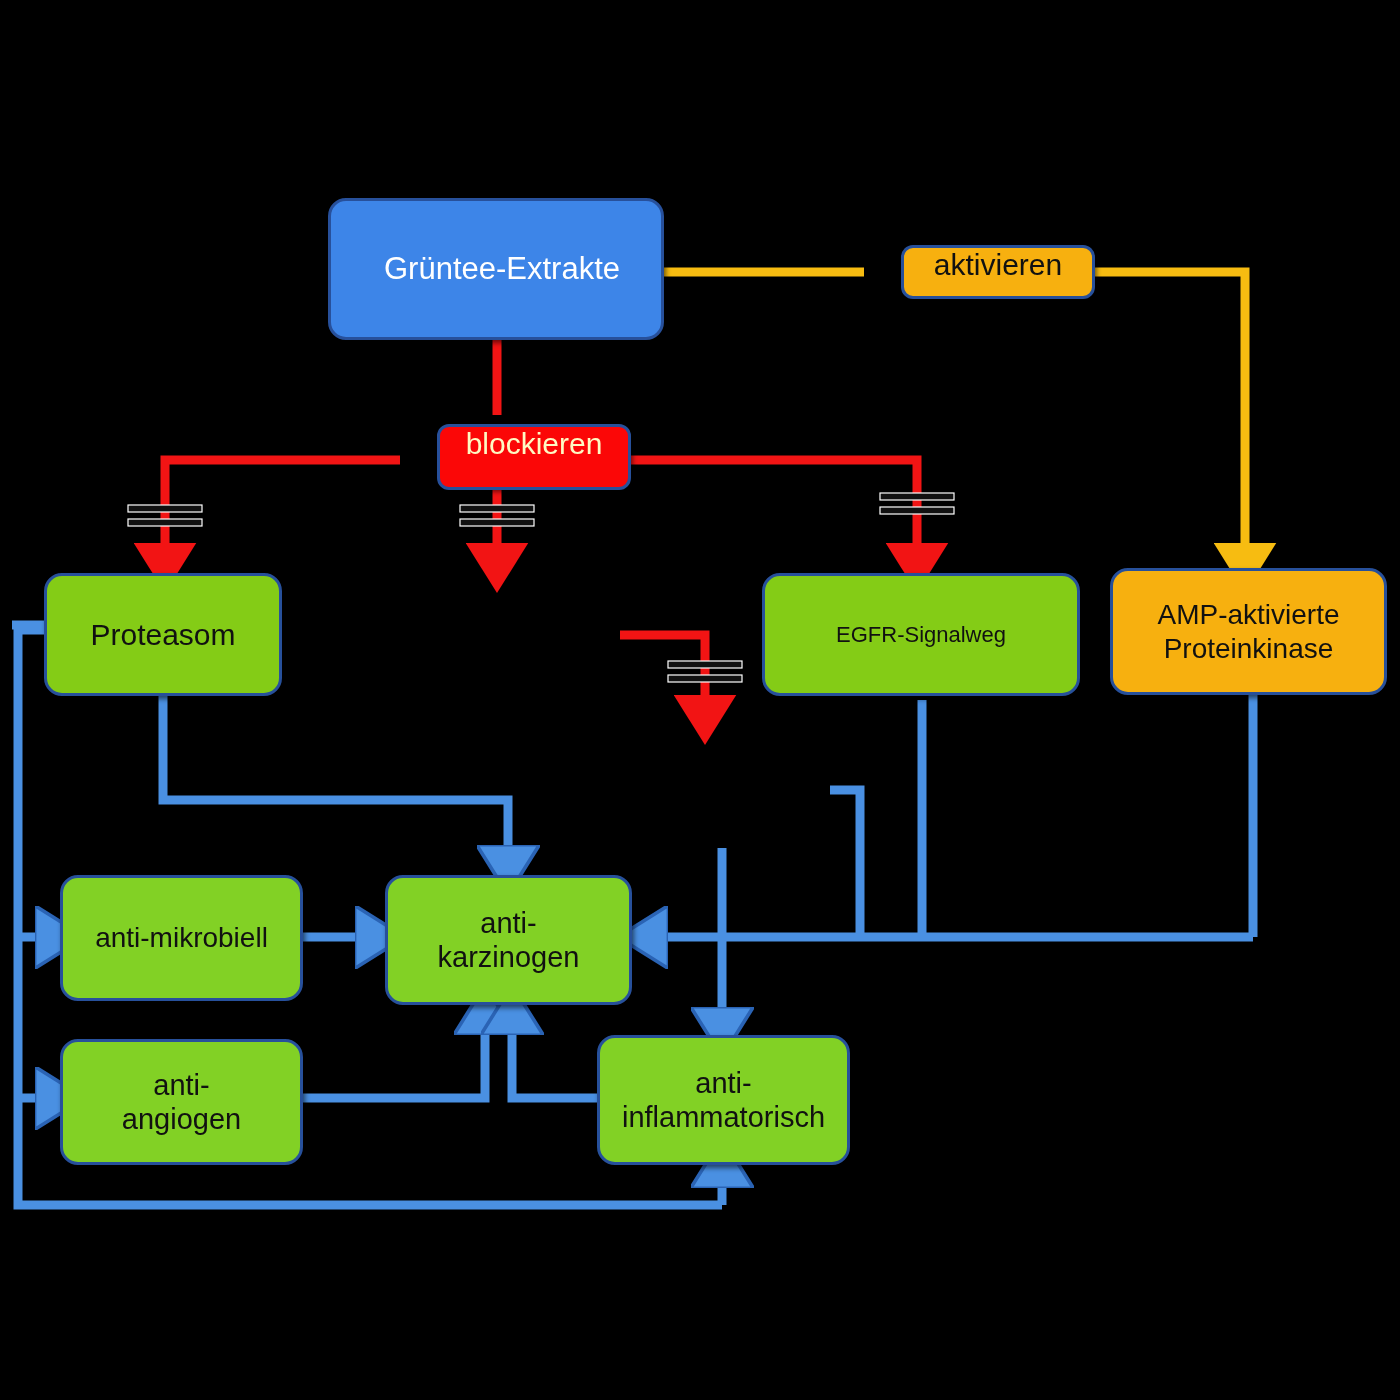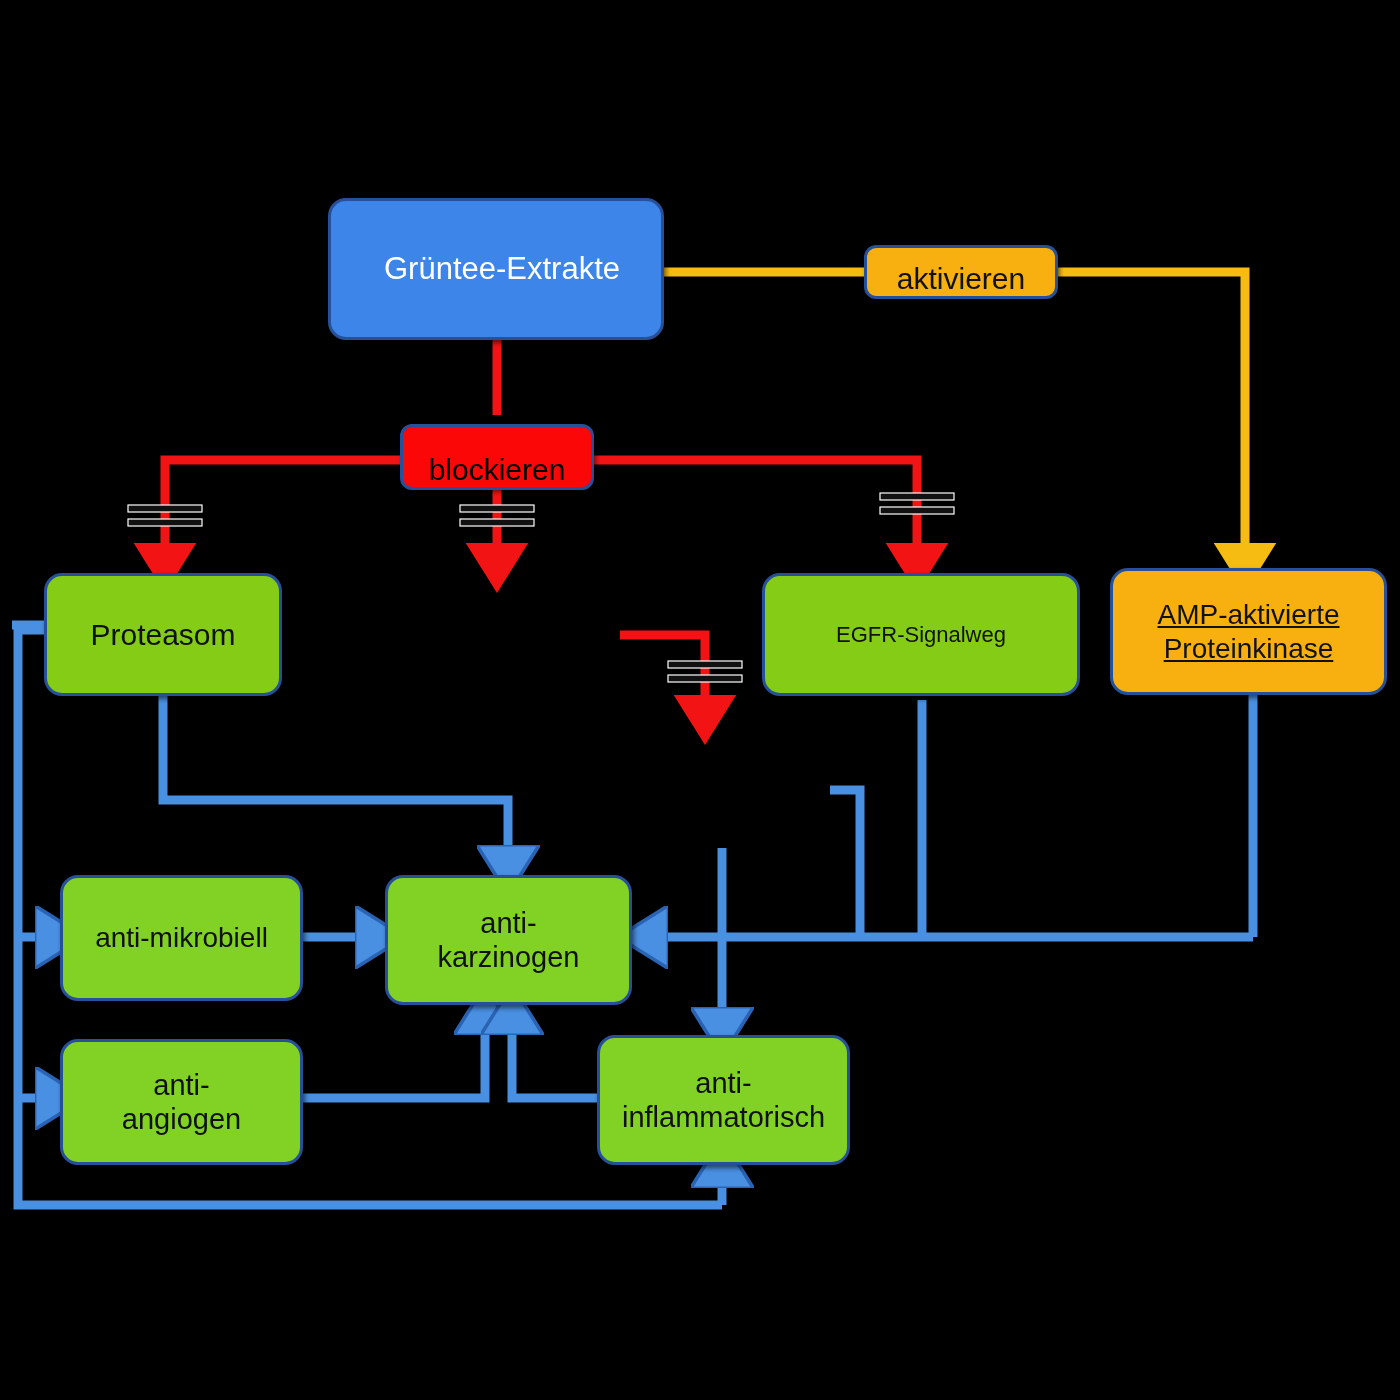--- a/index.html
+++ b/index.html
@@ -6,25 +6,25 @@
   body{width:1400px;height:1400px;overflow:hidden;font-family:"Liberation Sans",sans-serif;}
   #stage{position:relative;width:1400px;height:1400px;background:#000;}
   svg#wires{position:absolute;left:0;top:0;width:1400px;height:1400px;}
   .node{position:absolute;box-sizing:border-box;border:3px solid #27509b;border-radius:18px;
         display:flex;align-items:center;justify-content:center;text-align:center;
         line-height:1.18;color:#111;box-shadow:2px 3px 5px rgba(0,0,0,.55);}
   .node span{display:block;padding:0 8px;white-space:pre-line;}
   .n-blue{background:#3d85e8;color:#fff;}
   .n-pink{background:#84cc16;}
   .n-green{background:#82d125;}
-  .n-orange{background:#f7b00f;text-decoration:underline;}
-  .n-red{background:#fb0707;color:#000000;border-width:3px;border-radius:12px;}
+  .n-orange{background:#f7b00f;}
+  .n-red{background:#fb0707;color:#fef9c3;border-width:3px;border-radius:12px;}
   .lbl{position:absolute;box-sizing:border-box;border:3px solid #27509b;border-radius:12px;
-       display:flex;align-items:flex-end;justify-content:center;text-align:center;
-       box-shadow:2px 2px 4px rgba(0,0,0,.5);}
+       display:flex;align-items:flex-start;justify-content:center;text-align:center;
+       box-shadow:2px 2px 4px rgba(0,0,0,.5);margin-left:37px;}
   .l-yellow{background:#f7b00f;color:#111;}
 </style>
 </head>
 <body>
 
 <div id="stage">
 
   <svg id="wires" viewBox="0 0 1400 1400" xmlns="http://www.w3.org/2000/svg">
     <defs>
       <marker id="ar-red" markerWidth="7" markerHeight="7" refX="2.6" refY="3.5" orient="auto" markerUnits="strokeWidth">

